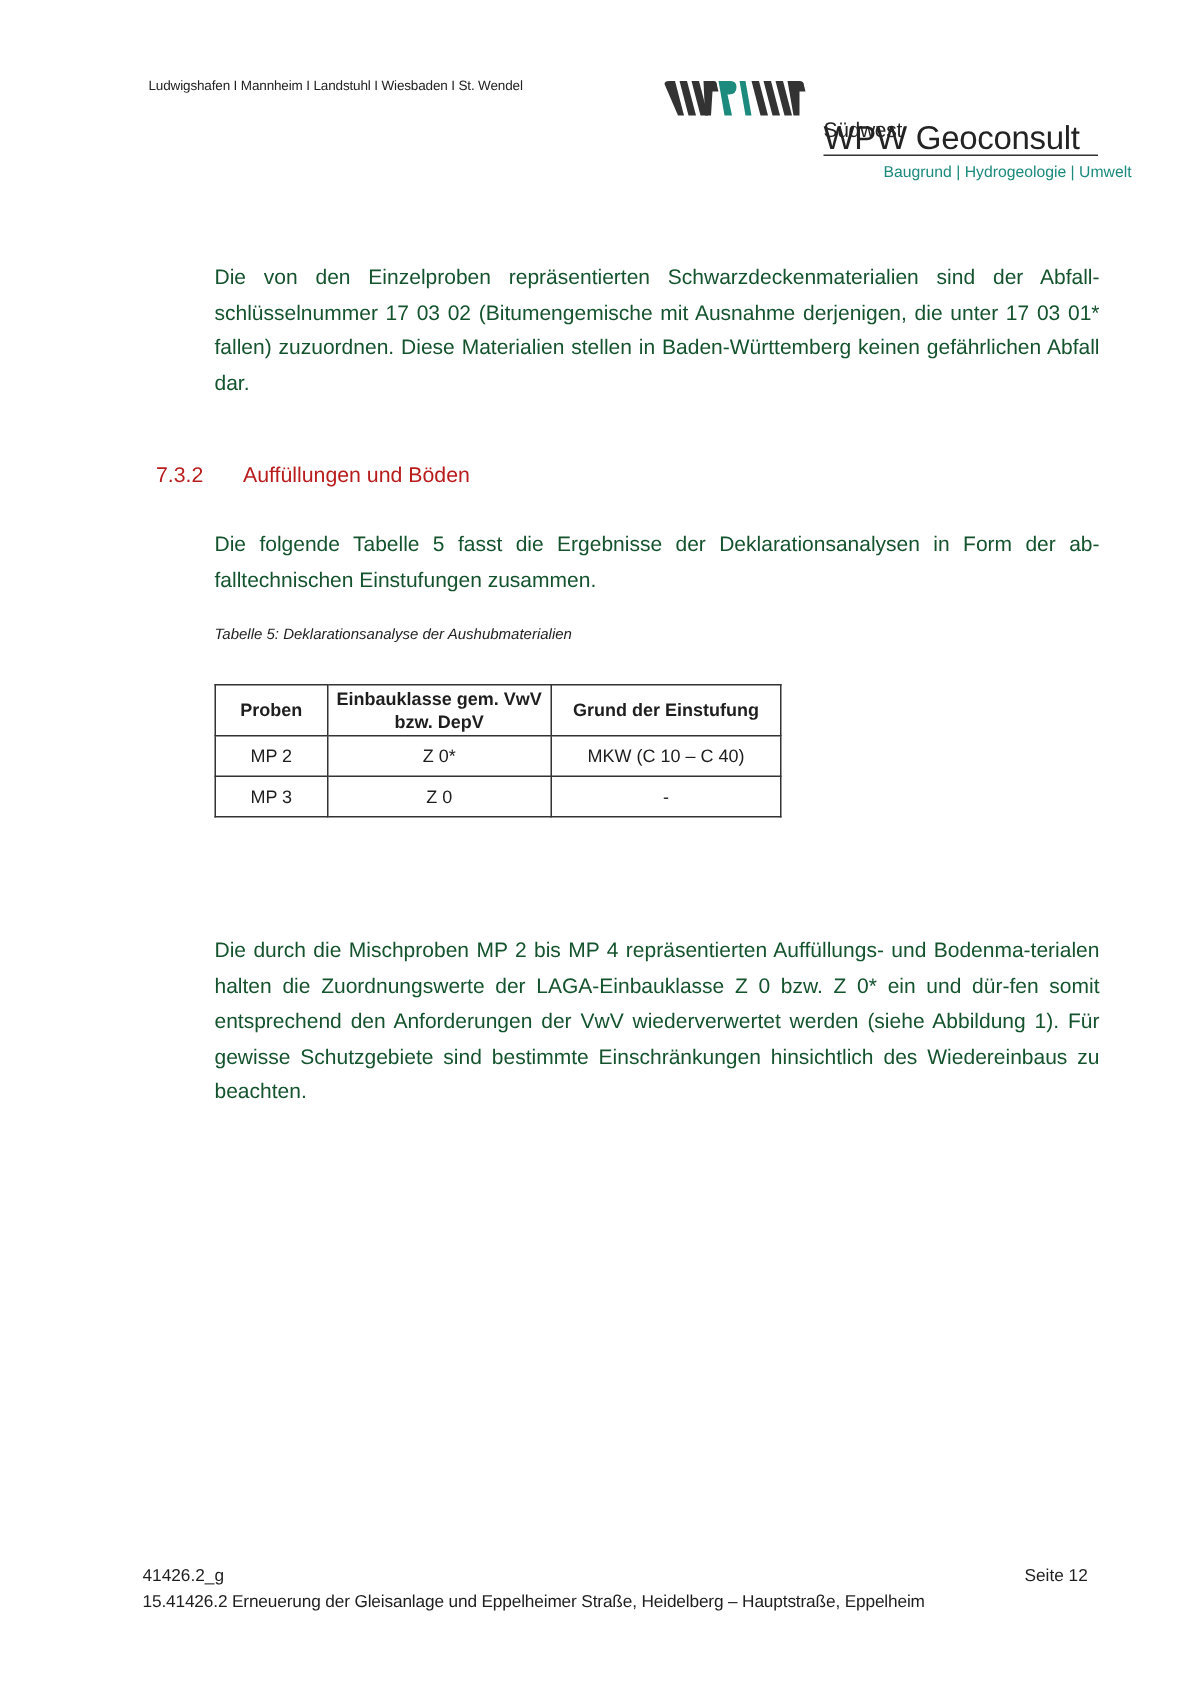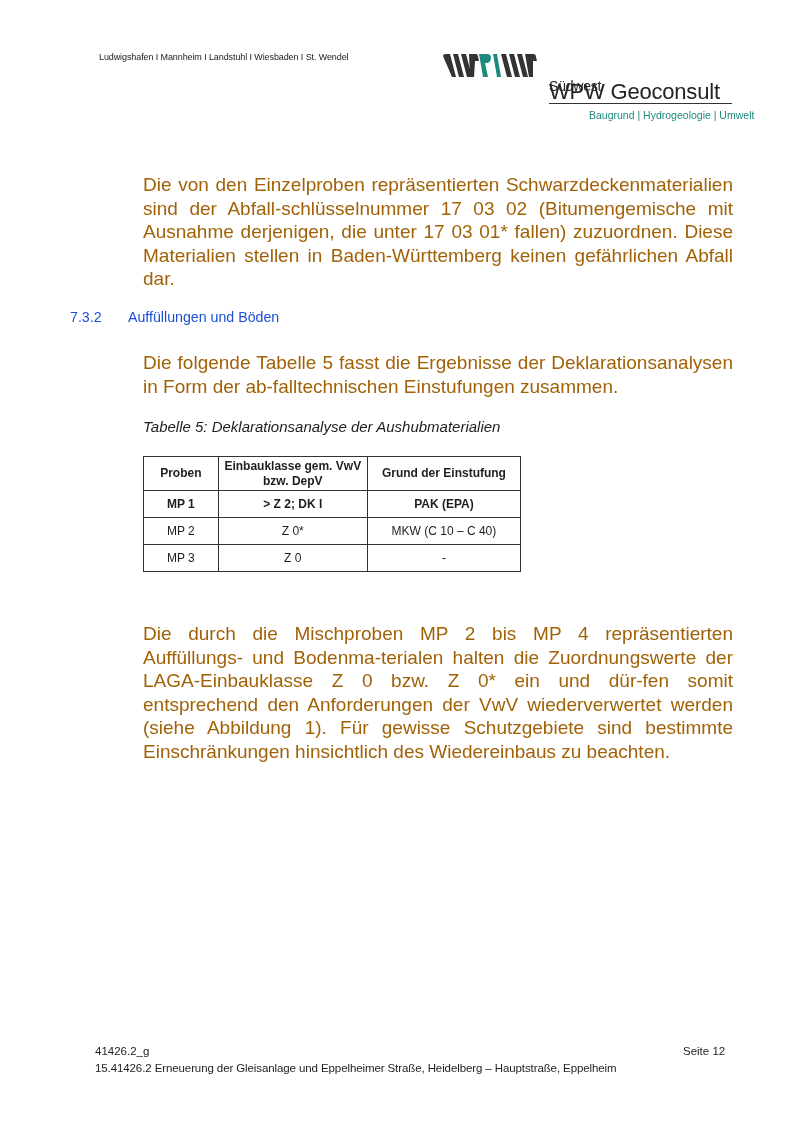--- a/index.html
+++ b/index.html
@@ -7,26 +7,26 @@
       width: 793px; height: 1123px; position: relative; overflow: hidden;
       font-family: "Liberation Sans", sans-serif; color: #1e1e1e;
     }
     .abs { position: absolute; }
     .cities { left: 99px; top: 52px; font-size: 9px; letter-spacing: -0.1px; color: #222; white-space: nowrap; }
     .logo-mark { left: 441px; top: 53px; width: 106px; height: 26px; }
     .logo-name1 { left: 549px; top: 46px; font-size: 22px; font-weight: normal; color: #232323; letter-spacing: -0.2px; white-space: nowrap; line-height: 28px; margin-top: 32px; }
     .logo-name2 { left: 549px; top: 72px; font-size: 14px; color: #232323; letter-spacing: -0.2px; white-space: nowrap; line-height: 28px; }
     .logo-rule { left: 549px; top: 103px; width: 183px; height: 1px; background: #333; }
     .logo-tagline { left: 549px; top: 109px; font-size: 10.5px; color: #1c8a7c; white-space: nowrap; padding-left: 40px; }
-    .para { left: 143px; width: 590px; font-size: 19px; line-height: 23.5px; text-align: justify; color: #a16207; }
+    .para { left: 143px; width: 590px; font-size: 14px; line-height: 23.5px; text-align: justify; color: #14532d; }
     .p1 { top: 173px; }
-    .section { left: 70px; top: 309px; font-size: 14.2px; color: #1d4ed8; white-space: nowrap; }
+    .section { left: 104px; top: 309px; font-size: 14.2px; color: #b91c1c; white-space: nowrap; }
     .section .num { display: inline-block; width: 58px; }
     .p2 { top: 351px; }
-    .caption { left: 143px; top: 418px; font-size: 15px; font-style: italic; color: #1e1e1e; white-space: nowrap; }
+    .caption { left: 143px; top: 418px; font-size: 10px; font-style: italic; color: #1e1e1e; white-space: nowrap; }
     table.t5 {
       position: absolute; left: 143px; top: 456px; width: 378px;
       border-collapse: collapse; font-size: 12px; color: #1e1e1e;
     }
     table.t5 td, table.t5 th { border: 1px solid #333; text-align: center; padding: 0; }
     table.t5 th { font-weight: bold; height: 33px; line-height: 15px; }
     table.t5 td { height: 26px; }
     table.t5 tr.bold td { font-weight: bold; }
     .c1 { width: 74px; } .c2 { width: 149px; } .c3 { width: 153px; }
     .p3 { top: 622px; }
@@ -70,25 +70,20 @@
 
 <table class="t5">
   <thead>
     <tr>
       <th class="c1">Proben</th>
       <th class="c2">Einbauklasse gem. VwV bzw. DepV</th>
       <th class="c3">Grund der Einstufung</th>
     </tr>
   </thead>
   <tbody>
-    <tr class="bold">
-      <td>MP 1</td>
-      <td>&gt; Z 2; DK I</td>
-      <td>PAK (EPA)</td>
-    </tr>
     <tr>
       <td>MP 2</td>
       <td>Z 0*</td>
       <td>MKW (C 10 – C 40)</td>
     </tr>
     <tr>
       <td>MP 3</td>
       <td>Z 0</td>
       <td>-</td>
     </tr>

